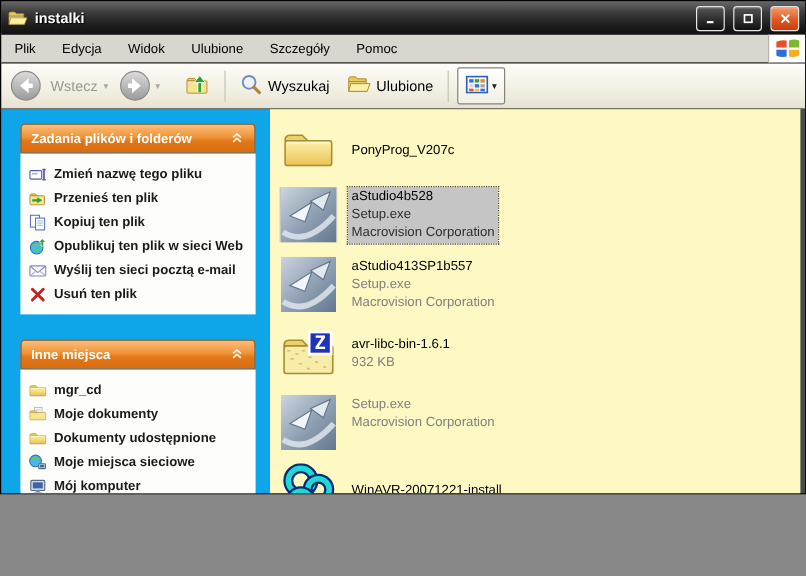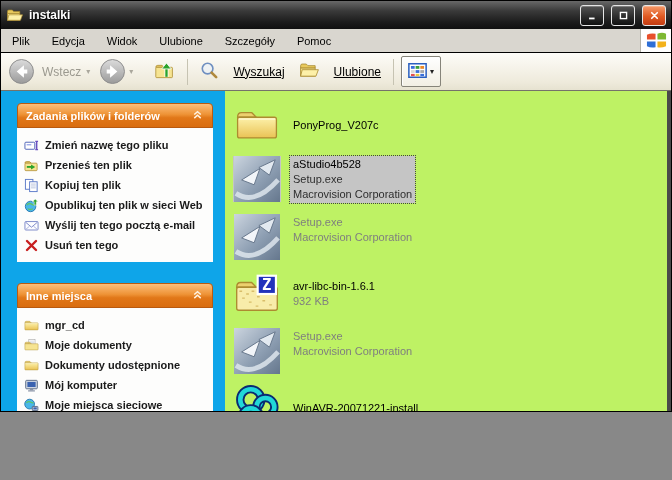--- a/index.html
+++ b/index.html
@@ -27,21 +27,21 @@
   .winlogo{width:30px;background:#fff;border-left:1px solid #b5b2a8;display:flex;align-items:center;justify-content:center;}
   .winlogo svg{width:21px;height:21px;}
   
   .toolbar{height:37px;background:linear-gradient(#fdfcf8,#eeeadb 80%,#e6e2d0);
     border-bottom:1px solid #75736a;display:flex;align-items:center;padding:0 7px;font-size:12px;color:#000;}
   .nav-group{display:flex;align-items:center;gap:3px;margin-right:8px;}
   .nav-circle{display:flex;align-items:center;}
   .nav-circle svg{width:27px;height:27px;}
   .nav-label{color:#9b998f;margin:0 2px 0 4px;}
   .dd{font-size:8px;color:#aaa79c;margin-right:6px;}
-  .tool-btn{display:flex;align-items:center;gap:14px;padding:0 7px;height:30px;border-radius:3px;text-decoration:underline;}
+  .tool-btn{display:flex;align-items:center;gap:4px;padding:0 7px;height:30px;border-radius:3px;}
   .tool-btn svg{width:21px;height:19px;}
   .search-svg svg{width:19px;height:19px;}
   .tb-sep{width:1px;height:26px;background:#c6c3b2;margin:0 5px;}
   .views-btn{width:38px;height:29px;border:1px solid #86847a;border-radius:2px;margin-left:2px;
     background:linear-gradient(#fff,#f2efe4);box-shadow:1px 1px 0 #fff inset;
     display:flex;align-items:center;justify-content:center;gap:3px;}
   .views-btn svg{width:19px;height:15px;}
   .views-dd{font-size:8px;color:#222;}
   
   .content{display:flex;height:385px;}
@@ -49,21 +49,21 @@
   .pane{width:196px;margin-bottom:21px;font-size:11px;}
   .pane-header{height:25px;box-sizing:border-box;border:1px solid #b95a10;border-radius:4px 4px 0 0;
     background:linear-gradient(#fcbe7a 0%,#ee9336 45%,#e17718 60%,#d96d10 100%);
     color:#fff;font-weight:bold;display:flex;align-items:center;justify-content:space-between;padding:0 8px;}
   .pane-header .chev svg{width:13px;height:13px;}
   .pane-body{background:#fdfdfc;padding:9px 6px;display:flex;flex-direction:column;gap:4px;font-weight:bold;}
   .pane-item{display:flex;align-items:center;gap:6px;color:#1a1a1a;min-height:16px;cursor:default;}
   .pane-item .icon{width:16px;display:flex;align-items:center;justify-content:center;flex:none;}
   .pane-item .icon svg{width:15px;height:15px;}
   
-  .filearea{flex:1;background:#bef264;margin-right:4px;padding:14px 0 0 8px;box-sizing:border-box;overflow:hidden;}
+  .filearea{flex:1;background:#fef9c3;margin-right:4px;padding:14px 0 0 8px;box-sizing:border-box;overflow:hidden;}
   .tile{display:flex;gap:9px;margin-bottom:11px;align-items:flex-start;}
   .tile.center{align-items:center;}
   .tile-icon{width:48px;min-height:40px;display:flex;align-items:center;justify-content:center;flex:none;}
   .tile-icon svg{width:46px;height:46px;}
   .tile-icon.small-h svg{width:44px;height:38px;}
   .tile-text{font-size:11px;line-height:15px;color:#000;padding:1px 3px;}
   .tile-text .sub{color:#7f7f7f;}
   .tile.selected .tile-text{background:#c5c5c5;outline:1px dotted #444;}
   .tile.selected .tile-text .sub{color:#2e2e2e;}
   .tile.selected .tile-icon{background:#c5c5c5;}
@@ -241,29 +241,29 @@
             <span>Opublikuj ten plik w sieci Web</span>
           </div>
           <div class="pane-item">
             <span class="icon">
                 <svg viewBox="0 0 16 16">
                   <rect x="1" y="3.8" width="14" height="9" rx="1" fill="#fdfdff" stroke="#7a86c8"></rect>
                   <path d="M1.6 4.4 L8 9.8 L14.4 4.4" fill="none" stroke="#7a86c8"></path>
                   <path d="M1.6 12.4 L6 8.6 M14.4 12.4 L10 8.6" fill="none" stroke="#aab2dc"></path>
                 </svg>
               </span>
-            <span>Wyślij ten tego pocztą e-mail</span>
+            <span>Wyślij ten sieci pocztą e-mail</span>
           </div>
           <div class="pane-item">
             <span class="icon">
                 <svg viewBox="0 0 16 16">
                   <path d="M3.2 3.2 L12.8 12.8 M12.8 3.2 L3.2 12.8" stroke="#c81f1f" stroke-width="2.6" stroke-linecap="round"></path>
                 </svg>
               </span>
-            <span>Usuń ten tego</span>
+            <span>Usuń ten plik</span>
           </div>
         </div>
       </div>
 
       <div class="pane">
         <div class="pane-header">
           <span>Inne miejsca</span>
           <span class="chev"><svg viewBox="0 0 16 16">
                 <path d="M4 8 L8 4.5 L12 8 M4 12.5 L8 9 L12 12.5" stroke="#fff3e2" stroke-width="1.8" fill="none"></path>
               </svg></span>
@@ -308,38 +308,38 @@
                   <path d="M2 8 Q2 4.5 5 4.5 L13 4.5 L16.5 8 Z" fill="#edd06e" stroke="#ad8b30"></path>
                   <rect x="2" y="8" width="30" height="16" rx="1.5" fill="url(#fg)" stroke="#ad8b30"></rect>
                   <path d="M3 9.5 h28" stroke="#fff8d8" stroke-opacity="0.9"></path>
                 </svg>
               </span>
             <span>Dokumenty udostępnione</span>
           </div>
           <div class="pane-item">
             <span class="icon">
                 <svg viewBox="0 0 16 16">
+                  <circle cx="6" cy="6.5" r="5.2" fill="#49b7e8" stroke="#2a7ab0"></circle>
+                  <path d="M2.5 5 Q5 2.8 7.5 4.6 Q9 5.6 10 5" fill="none" stroke="#5fc46a" stroke-width="1.4"></path>
+                  <rect x="8.8" y="9" width="6" height="4.4" rx="0.5" fill="#cfd6e2" stroke="#5a6b85"></rect>
+                  <rect x="10" y="10" width="3.6" height="2.2" fill="#3a62b0"></rect>
+                </svg>
+              </span>
+            <span>Moje miejsca sieciowe</span>
+          </div>
+          <div class="pane-item">
+            <span class="icon">
+                <svg viewBox="0 0 16 16">
                   <rect x="1.8" y="2.5" width="12.4" height="9" rx="1" fill="#cfd6e2" stroke="#5a6b85"></rect>
                   <rect x="3.6" y="4.2" width="8.8" height="5.4" fill="#3a62b0"></rect>
                   <rect x="6.2" y="11.5" width="3.6" height="1.6" fill="#8a93a6"></rect>
                   <rect x="4.4" y="13.1" width="7.2" height="1.3" fill="#8a93a6"></rect>
                 </svg>
               </span>
             <span>Mój komputer</span>
-          </div>
-          <div class="pane-item">
-            <span class="icon">
-                <svg viewBox="0 0 16 16">
-                  <circle cx="6" cy="6.5" r="5.2" fill="#49b7e8" stroke="#2a7ab0"></circle>
-                  <path d="M2.5 5 Q5 2.8 7.5 4.6 Q9 5.6 10 5" fill="none" stroke="#5fc46a" stroke-width="1.4"></path>
-                  <rect x="8.8" y="9" width="6" height="4.4" rx="0.5" fill="#cfd6e2" stroke="#5a6b85"></rect>
-                  <rect x="10" y="10" width="3.6" height="2.2" fill="#3a62b0"></rect>
-                </svg>
-              </span>
-            <span>Moje miejsca sieciowe</span>
           </div>
         </div>
       </div>
 
       <div class="pane">
         <div class="pane-header">
           <span>Szczegóły</span>
           <span class="chev"><svg viewBox="0 0 16 16">
                 <path d="M4 4 L8 7.5 L12 4 M4 8.5 L8 12 L12 8.5" stroke="#fff3e2" stroke-width="1.8" fill="none"></path>
               </svg></span>
@@ -400,20 +400,21 @@
                   <stop offset="1" stop-color="#65778d"></stop>
                 </linearGradient>
               </defs>
               <rect width="48" height="48" fill="url(#sg)"></rect>
               <path d="M2 39 Q22 52 46 25" stroke="#dde5ec" stroke-width="5" fill="none" opacity="0.85"></path>
               <path d="M8 25 L27 13 L21 30 Z" fill="#f2f5f9" stroke="#64758a"></path>
               <path d="M26 12 L43 4 L37 20 Z" fill="#e2e9f0" stroke="#64758a"></path>
             </svg>
           </span>
         <span class="tile-text">
+          <div>aStudio413SP1b557</div>
           <div class="sub">Setup.exe</div>
           <div class="sub">Macrovision Corporation</div>
         </span>
       </div>
 
       <div class="tile center">
         <span class="tile-icon">
             <svg viewBox="0 0 34 30">
               <path d="M2 10 Q2 6.5 5 6.5 L13 6.5 L16.5 10 Z" fill="#edd06e" stroke="#ad8b30"></path>
               <rect x="2" y="10" width="30" height="17" rx="1.5" fill="#f8ecaa" stroke="#ad8b30"></rect>

